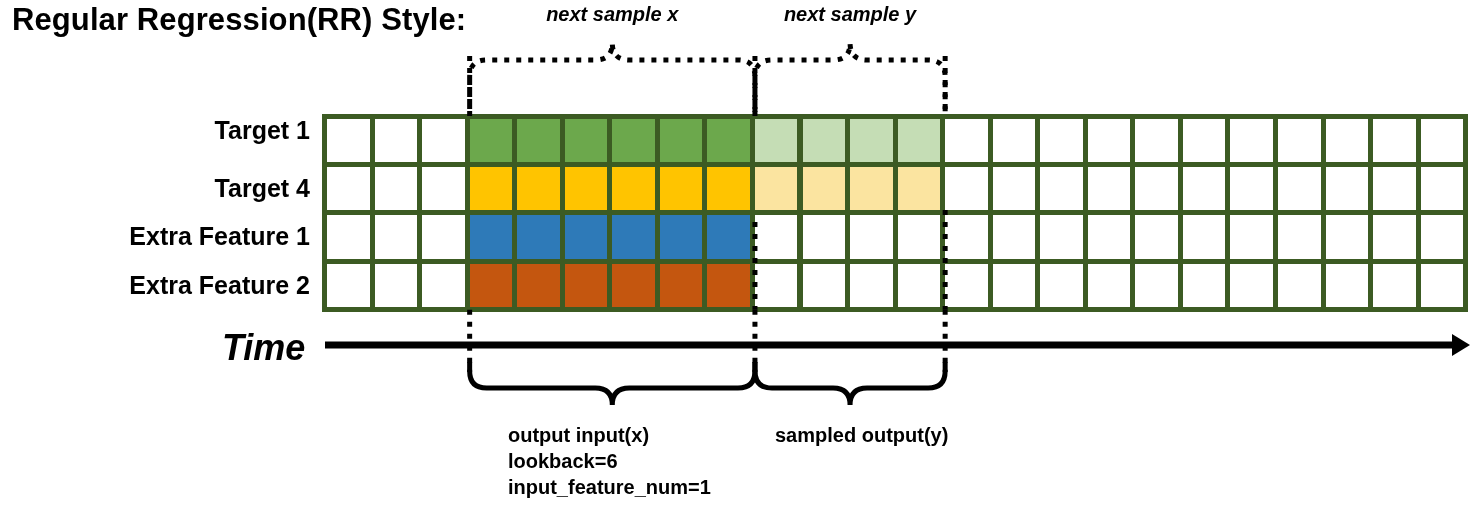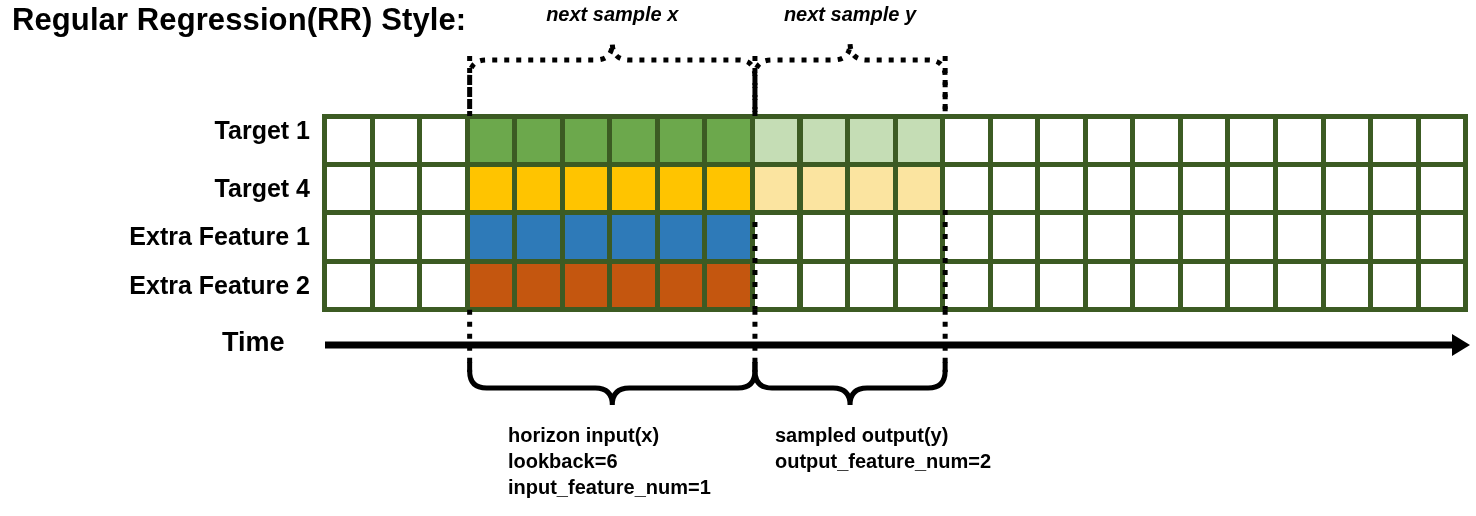--- a/index.html
+++ b/index.html
@@ -35,21 +35,21 @@
 
   
   #grid{position:absolute;box-sizing:border-box;background:#3C5B23;}
   .cell{position:absolute;box-sizing:border-box;}
 
   
   svg.ovl{position:absolute;left:0;top:0;width:1476px;height:516px;overflow:visible;pointer-events:none;}
 
   
   .time-label{
-    position:absolute;font-size:27px;font-weight:700;color:#000;white-space:nowrap;
+    position:absolute;font-size:36px;font-weight:700;color:#000;white-space:nowrap;font-style:italic;
   }
 
   
   .annot{
     position:absolute;font-size:20px;font-weight:600;color:#000;
     line-height:26px;white-space:nowrap;
   }
   .annot div{white-space:nowrap;}
 </style>
 </head>
@@ -179,22 +179,21 @@
       <path d="M 754.95 116 L 754.95 77 Q 754.95 60 771.95 60 L 833.05 60 Q 850.05 60 850.05 43 Q 850.05 60 867.05 60 L 928.15 60 Q 945.15 60 945.15 77 L 945.15 116" fill="none" stroke="#000000" stroke-width="5" stroke-linecap="butt" stroke-dasharray="5 7"></path>
       <path d="M 469.65 362 L 469.65 371 Q 469.65 388 486.65 388 L 595.3 388 Q 612.3 388 612.3 405 Q 612.3 388 629.3 388 L 737.95 388 Q 754.95 388 754.95 371 L 754.95 362" fill="none" stroke="#000000" stroke-width="5" stroke-linecap="butt"></path>
       <path d="M 754.95 362 L 754.95 371 Q 754.95 388 771.95 388 L 833.05 388 Q 850.05 388 850.05 405 Q 850.05 388 867.05 388 L 928.15 388 Q 945.15 388 945.15 371 L 945.15 362" fill="none" stroke="#000000" stroke-width="5" stroke-linecap="butt"></path>
       <line x1="325" y1="345" x2="1452" y2="345" stroke="#000000" stroke-width="7"></line>
       <polygon points="1452,334 1470,345 1452,356" fill="#000000"></polygon>
     </svg>
 
   <div class="time-label" id="timelbl" style="left: 222px; top: 327px;">Time</div>
 
   <div class="annot" id="an0" style="left: 508px; top: 422px;">
-      <div>horizon input(x)</div>
+      <div>output input(x)</div>
       <div>lookback=6</div>
       <div>input_feature_num=1</div>
     </div>
   <div class="annot" id="an1" style="left: 775px; top: 422px;">
       <div>sampled output(y)</div>
-      <div>output_feature_num=2</div>
     </div>
 
 </div>
 
 </body></html>

